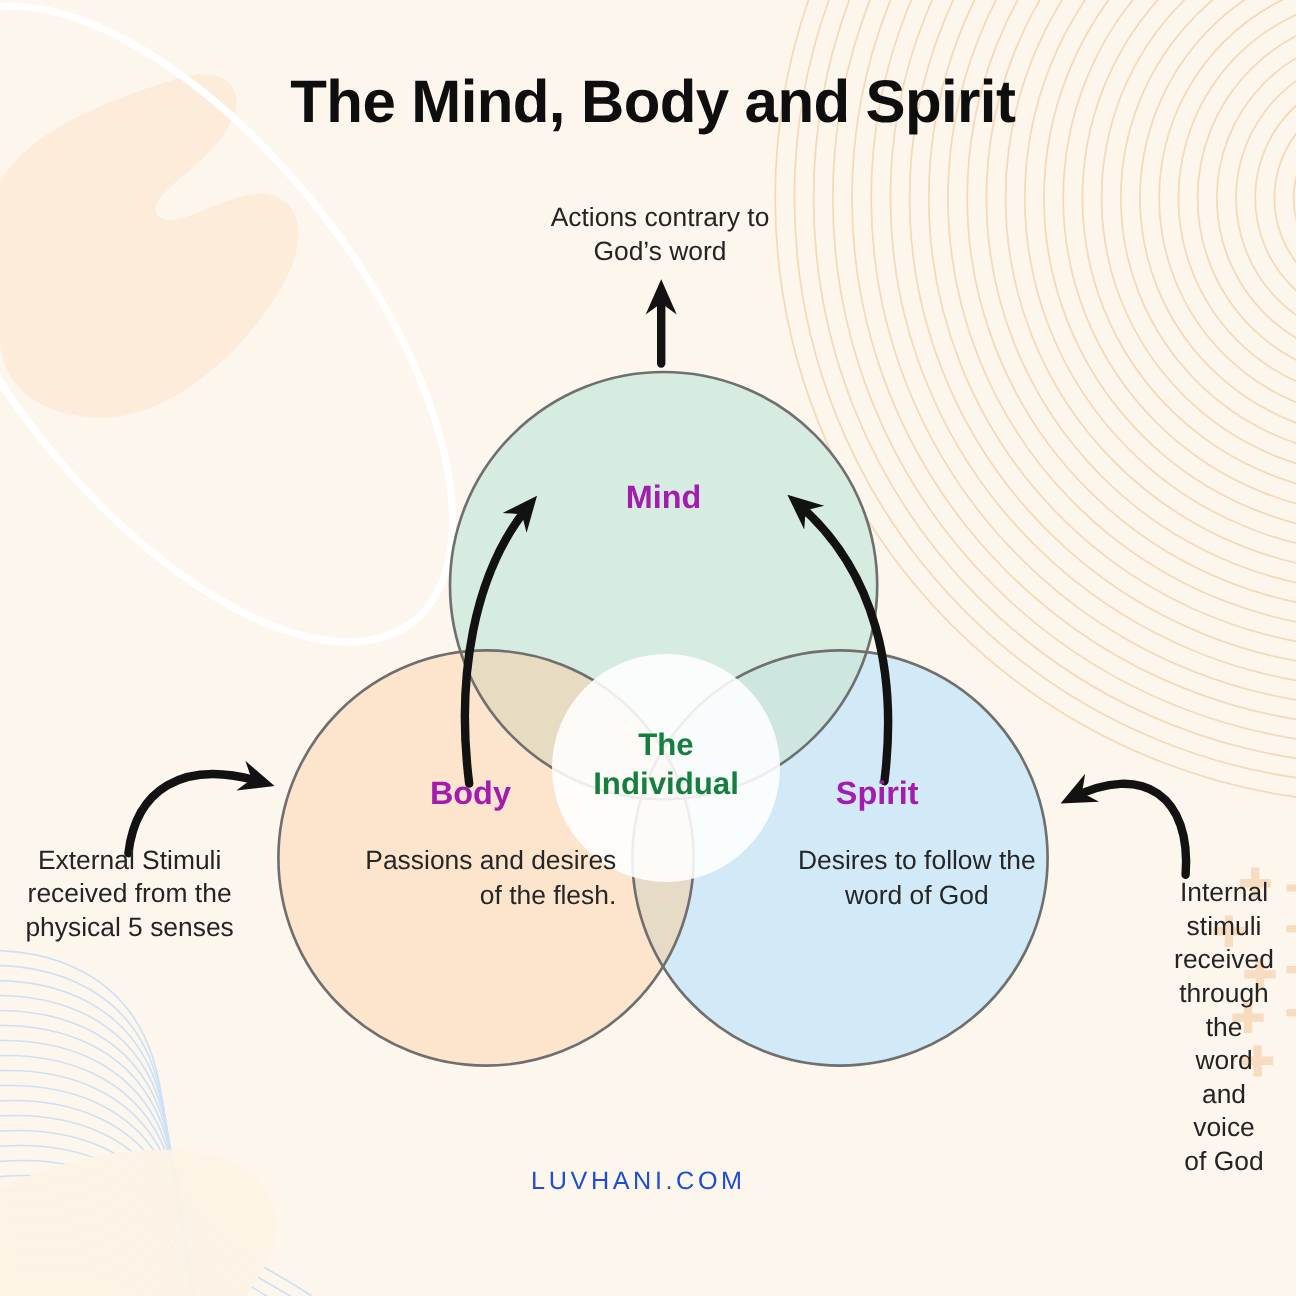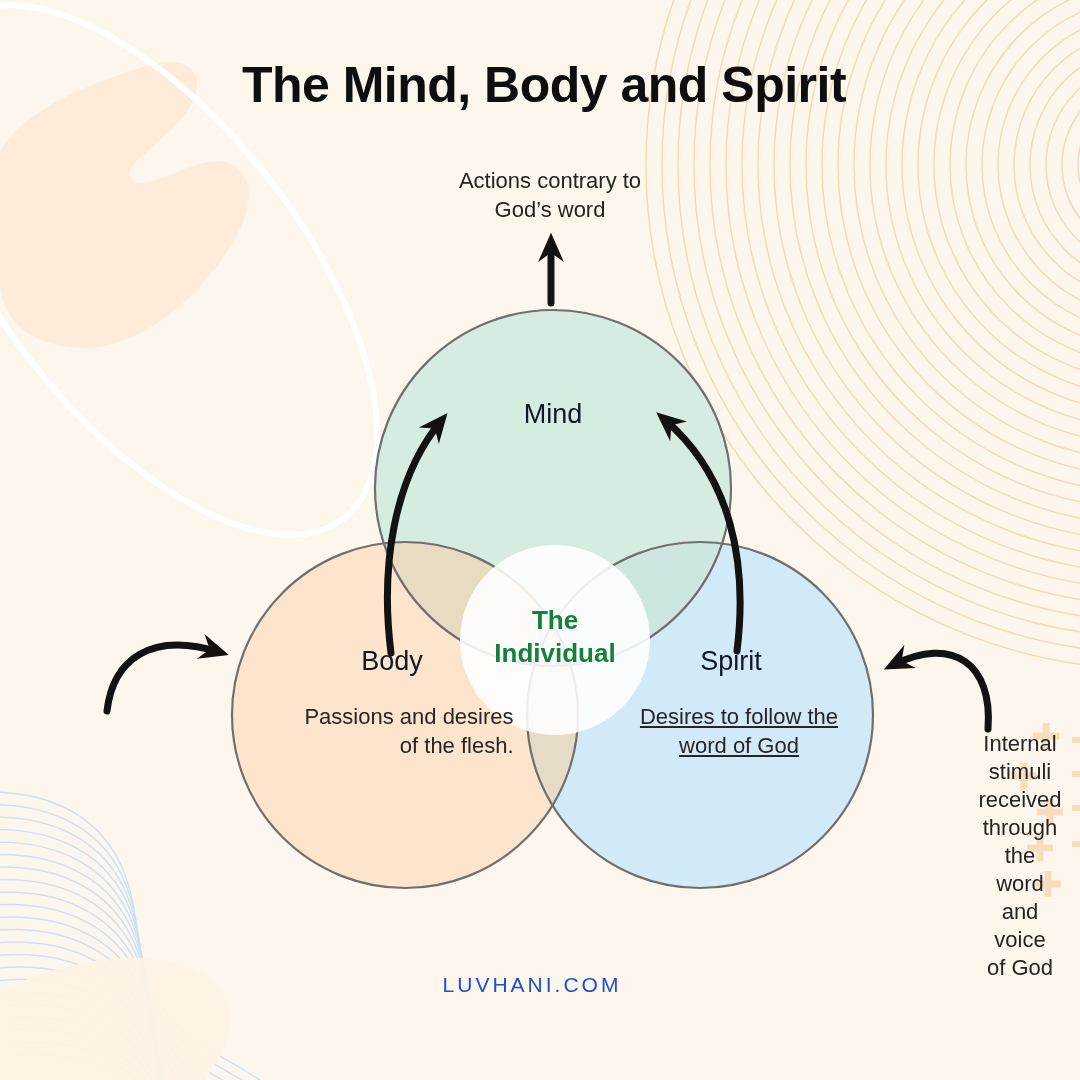--- a/index.html
+++ b/index.html
@@ -8,28 +8,28 @@
   .canvas{position:relative;width:1080px;height:1080px;background:#fdf6ec;overflow:hidden;}
   svg.layer{position:absolute;left:0;top:0;width:1080px;height:1080px;}
   .txt{position:absolute;transform:translateX(-50%);text-align:center;
        white-space:pre-line;color:#212121;}
   .title{top:56px;left:544px;font-size:50px;font-weight:bold;color:#0e0e0e;
          letter-spacing:-0.5px;white-space:nowrap;}
   .ann{font-size:22px;line-height:28px;color:#242424;}
   .ann-top{top:166px;left:550px;line-height:29px;}
   .ann-left{top:703px;left:108px;}
   .ann-right{top:730px;left:1008px;margin-left:12px;}
-  .vlabel{font-size:27px;font-weight:normal;color:#0f172a;}
+  .vlabel{font-size:27px;font-weight:bold;color:#a21caf;}
   .mind-label{top:399px;left:553px;}
   .body-label{top:646px;left:392px;}
   .spirit-label{top:646px;left:731px;}
   .vdesc{font-size:22px;line-height:29px;color:#262626;}
   .mind-desc{top:438px;left:553px;}
   .body-desc{top:702px;left:409px;text-align:right;}
-  .spirit-desc{top:702px;left:739px;text-decoration:underline;}
+  .spirit-desc{top:702px;left:764px;}
   .center-label{top:604px;left:555px;font-size:26px;font-weight:bold;
                 line-height:33px;color:#15803d;}
   .footer{top:973px;left:532px;font-size:21px;letter-spacing:3px;color:#1d4ed8;
           white-space:nowrap;}
 </style>
 </head>
 <body>
 
 <div class="canvas">
 
@@ -176,20 +176,23 @@
       <path d="M737,651 C748,562 731,476 664,419" marker-end="url(#ah)"></path>
       <path d="M107,711 C113,660 150,631 219,652" marker-end="url(#ah)"></path>
       <path d="M988,729 C993,664 953,635 893,665" marker-end="url(#ah)"></path>
     </g>
   </svg>
 
   <div class="txt ann ann-top">Actions contrary to
 God’s word</div>
 
   <div class="txt title">The Mind, Body and Spirit</div>
+  <div class="txt ann ann-left">External Stimuli
+received from the
+physical 5 senses</div>
   <div class="txt ann ann-right">Internal stimuli
 received
 through the
 word and voice
 of God</div>
 
   <div class="txt vlabel mind-label">Mind</div>
 
   <div class="txt vlabel body-label">Body</div>
   <div class="txt vdesc body-desc">Passions and desires

